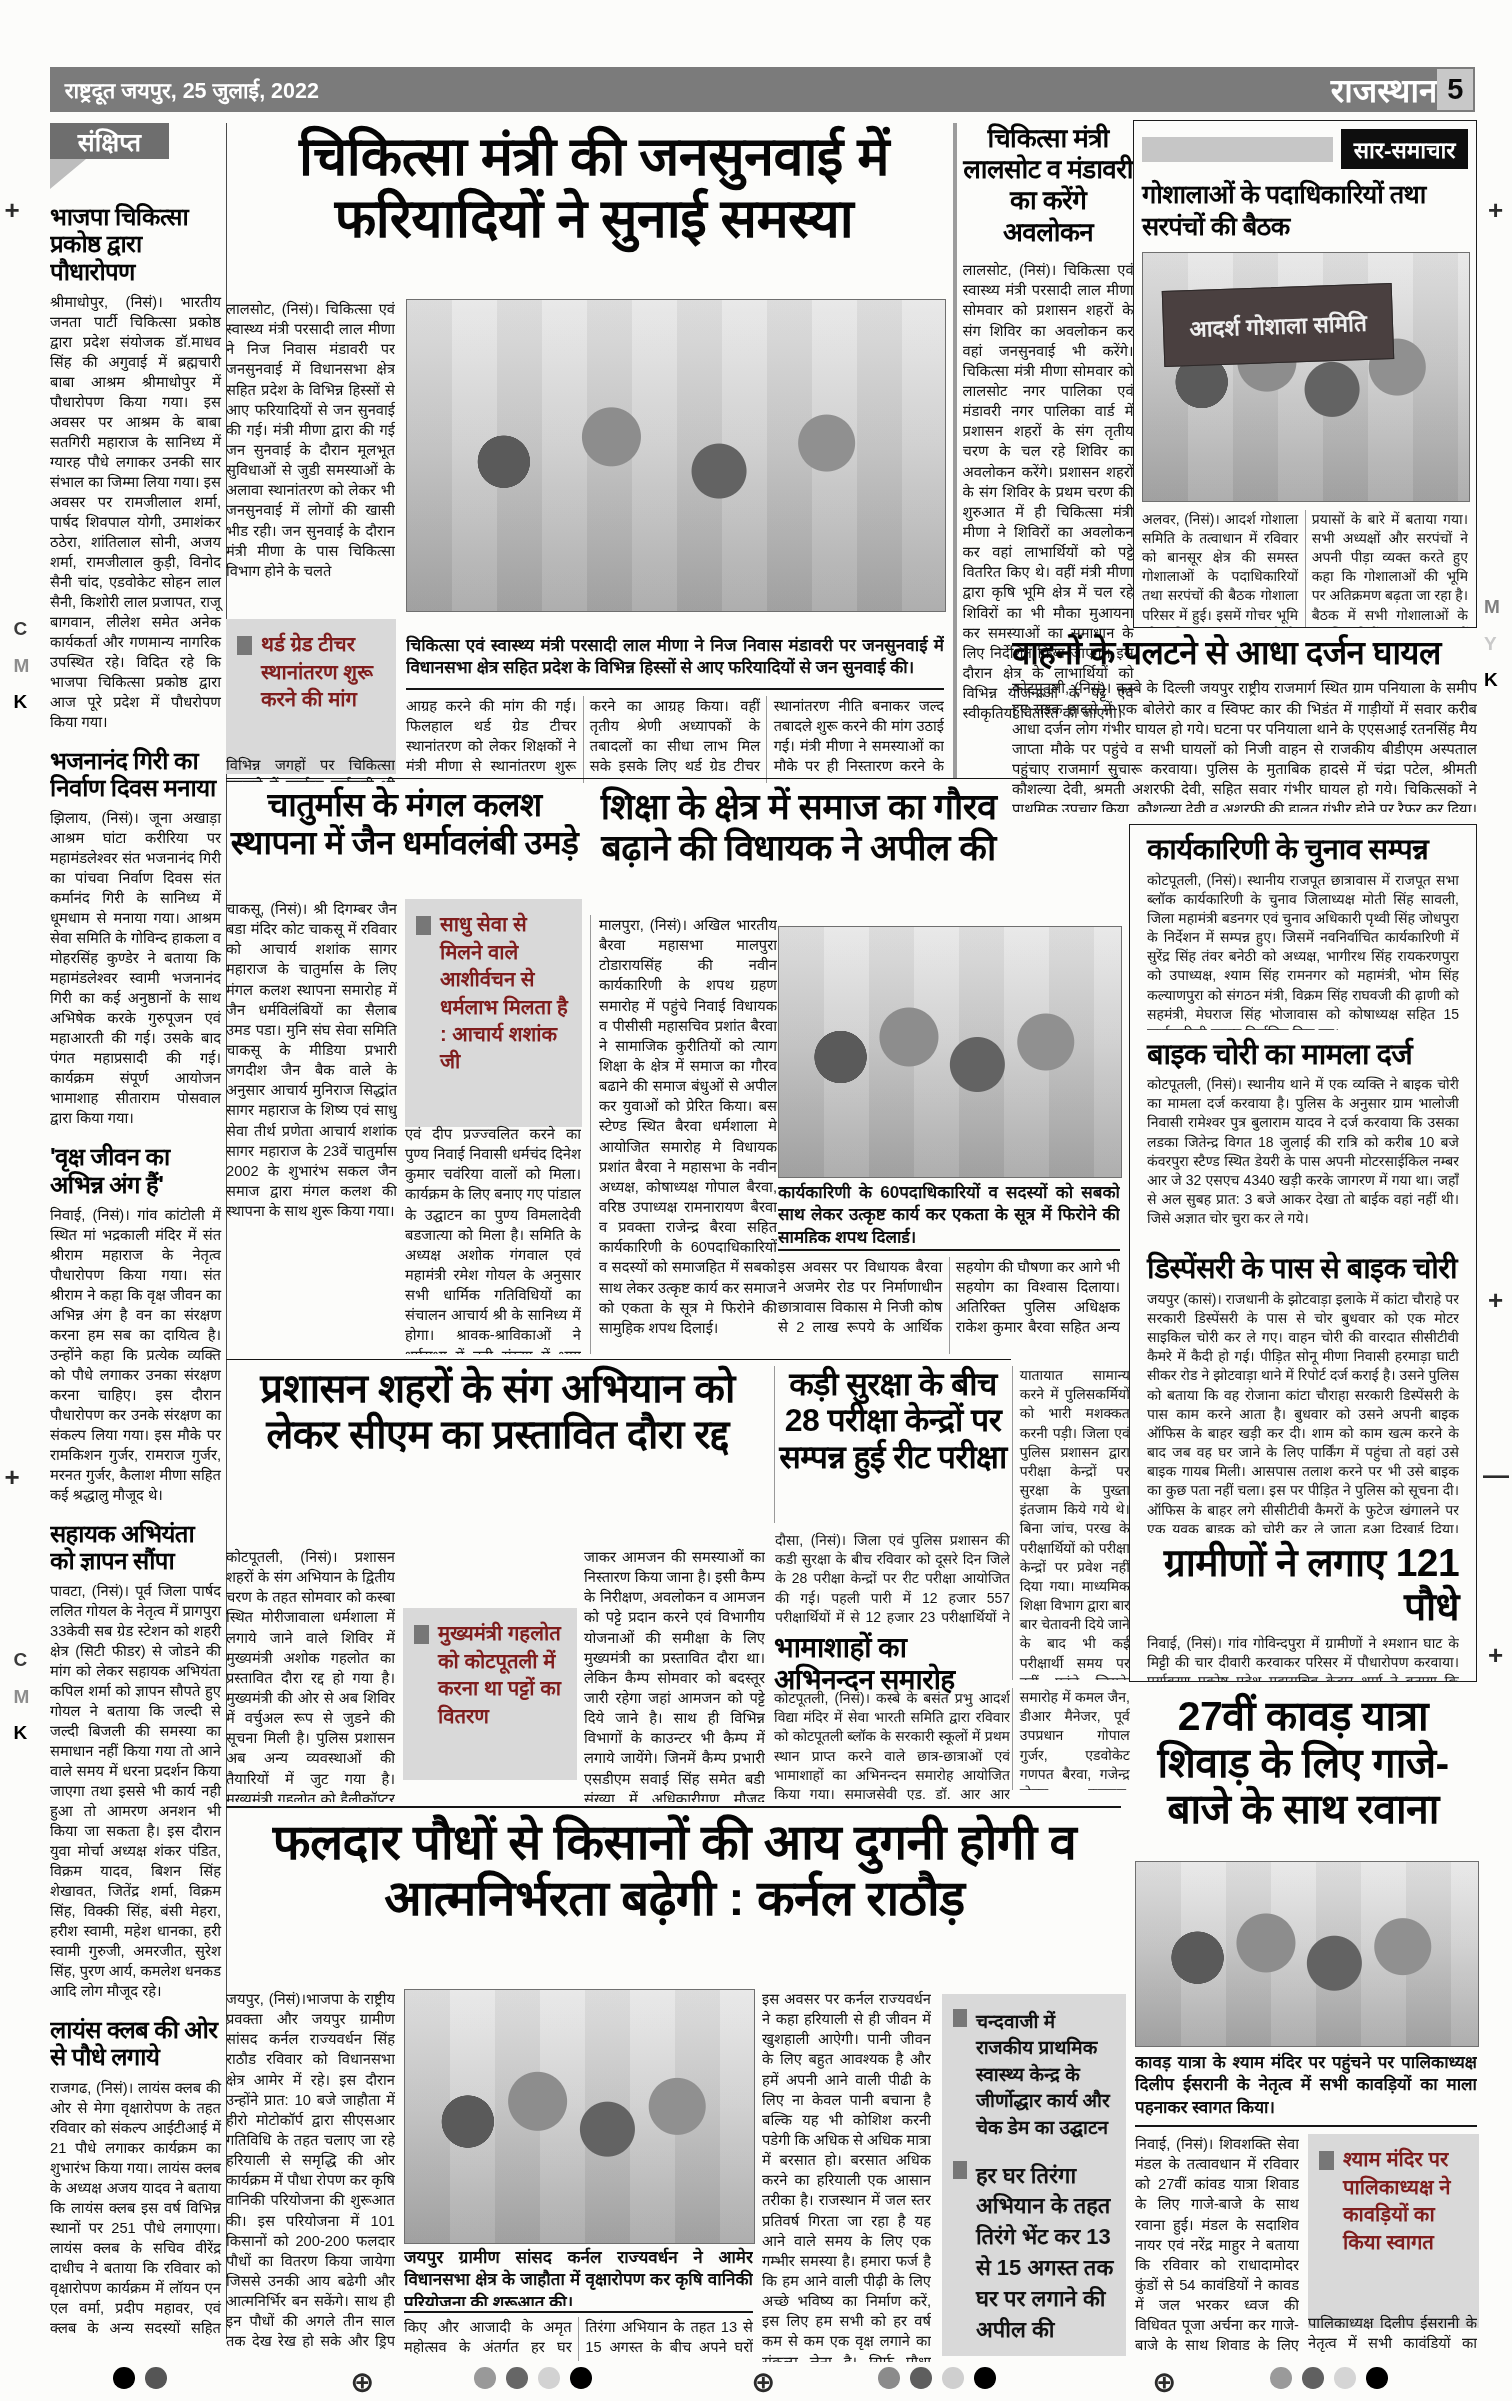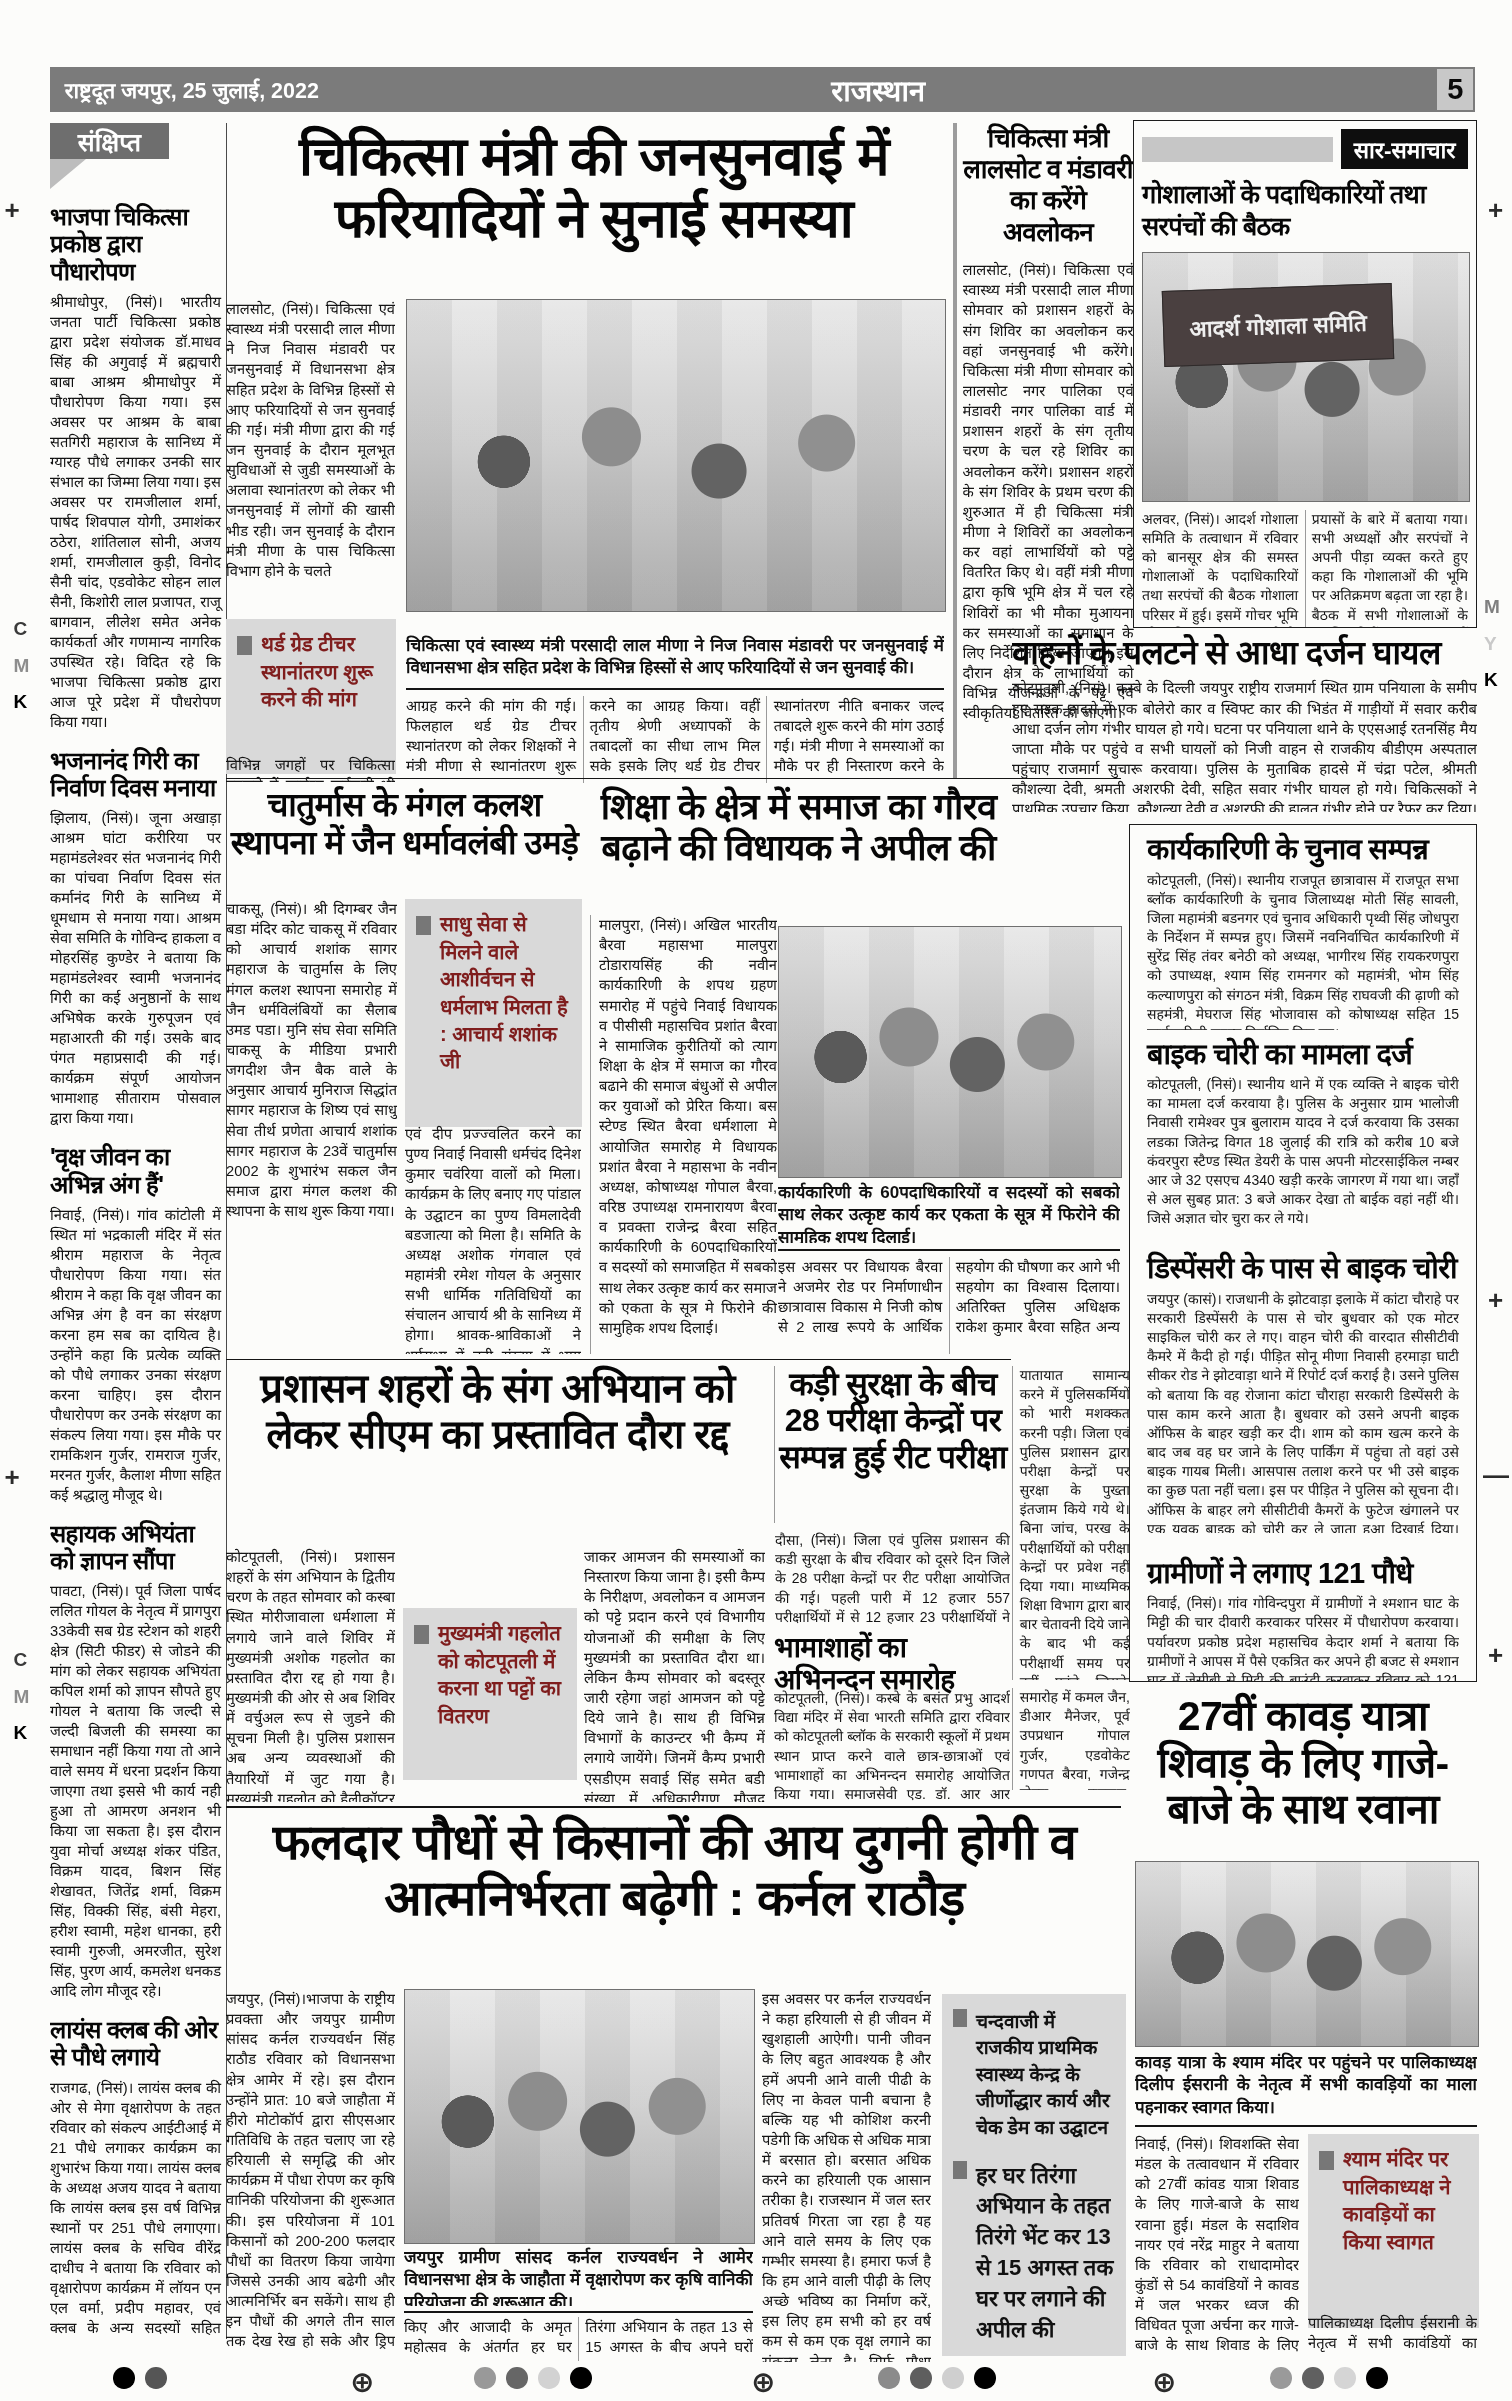--- a/index.html
+++ b/index.html
@@ -2,21 +2,21 @@
 <html style="font-size:9px"><head>
 <meta charset="utf-8">
 <style>
   html,body{margin:0;padding:0;background:#e9e9e9;}
   .page{position:relative;width:1512px;height:2401px;background:#fcfcfa;overflow:hidden;
         font-family:"Liberation Sans","DejaVu Sans",sans-serif;color:#111;}
   .abs{position:absolute;}
   
   .masthead{background:#7b7b7b;color:#fff;display:flex;align-items:center;}
   .masthead .ed{font-size:21.5px;font-weight:bold;padding-left:14.7px;flex:0 0 auto;}
-  .masthead .rg{font-size:29px;font-weight:bold;flex:1;text-align:center;}
+  .masthead .rg{font-size:33px;font-weight:bold;flex:1;text-align:right;}
   .pagenum{background:#c8c8c8;color:#0a0a0a;font-size:29px;font-weight:bold;
            display:flex;align-items:center;justify-content:center;}
   
   .h{font-weight:bold;color:#060606;line-height:1.14;letter-spacing:-0.6px;}
   .hc{text-align:center;}
   .body-txt{font-size:14.7px;line-height:1.37;text-align:justify;overflow:hidden;color:#141414;}
   .small-txt{font-size:14px;}
   .cols2{column-count:2;column-gap:13.6px;column-rule:0.6px solid #9a9a9a;}
   .cols3{column-count:3;column-gap:13.6px;column-rule:0.6px solid #9a9a9a;}
   .caption{font-weight:bold;font-size:17px;line-height:1.32;text-align:justify;overflow:hidden;}
@@ -152,21 +152,21 @@
     <div class="body-txt" style="margin-top:6.8px;height:134px;">कोटपूतली, (निसं)। कस्बे के दिल्ली जयपुर राष्ट्रीय राजमार्ग स्थित ग्राम पनियाला के समीप हुए सडक हादसे में एक बोलेरो कार व स्विफ्ट कार की भिडंत में गाड़ीयों में सवार करीब आधा दर्जन लोग गंभीर घायल हो गये। घटना पर पनियाला थाने के एएसआई रतनसिंह मैय जाप्ता मौके पर पहुंचे व सभी घायलों को निजी वाहन से राजकीय बीडीएम अस्पताल पहुंचाए राजमार्ग सुचारू करवाया। पुलिस के मुताबिक हादसे में चंद्रा पटेल, श्रीमती कौशल्या देवी, श्रमती अशरफी देवी, सहित सवार गंभीर घायल हो गये। चिकित्सकों ने प्राथमिक उपचार किया, कौशल्या देवी व अशरफी की हालत गंभीर होने पर रैफर कर दिया। जबकी अन्य घायलों को उपचार के बाद छुट्टी दे दी। पुलिस ने क्षतिग्रसत वाहनों को जप्त कर लिया है।</div>
   </div>
 
   <div class="abs" style="left:1129px;top:824px;width:348px;height:858px;border:1.7px solid #1c1c1c;box-sizing:border-box;padding:8px 17px;overflow:hidden;">
     <div class="h" style="font-size:29px;">कार्यकारिणी के चुनाव सम्पन्न</div>
     <div class="body-txt small-txt" style="height:159px;margin-top:4.5px;">कोटपूतली, (निसं)। स्थानीय राजपूत छात्रावास में राजपूत सभा ब्लॉक कार्यकारिणी के चुनाव जिलाध्यक्ष मोती सिंह सावली, जिला महामंत्री बडनगर एवं चुनाव अधिकारी पृथ्वी सिंह जोधपुरा के निर्देशन में सम्पन्न हुए। जिसमें नवनिर्वाचित कार्यकारिणी में सुरेंद्र सिंह तंवर बनेठी को अध्यक्ष, भागीरथ सिंह रायकरणपुरा को उपाध्यक्ष, श्याम सिंह रामनगर को महामंत्री, भोम सिंह कल्याणपुरा को संगठन मंत्री, विक्रम सिंह राघवजी की ढ़ाणी को सहमंत्री, मेघराज सिंह भोजावास को कोषाध्यक्ष सहित 15 कार्यकारिणी सदस्य निर्वाचित किए गए।</div>
     <div class="h" style="font-size:29px;margin-top:8px;">बाइक चोरी का मामला दर्ज</div>
     <div class="body-txt small-txt" style="height:169px;margin-top:4.5px;">कोटपूतली, (निसं)। स्थानीय थाने में एक व्यक्ति ने बाइक चोरी का मामला दर्ज करवाया है। पुलिस के अनुसार ग्राम भालोजी निवासी रामेश्वर पुत्र बुलाराम यादव ने दर्ज करवाया कि उसका लडका जितेन्द्र विगत 18 जुलाई की रात्रि को करीब 10 बजे कंवरपुरा स्टैण्ड स्थित डेयरी के पास अपनी मोटरसाईकिल नम्बर आर जे 32 एसएच 4340 खड़ी करके जागरण में गया था। जहाँ से अल सुबह प्रात: 3 बजे आकर देखा तो बाईक वहां नहीं थी। जिसे अज्ञात चोर चुरा कर ले गये।</div>
     <div class="h" style="font-size:29px;margin-top:8px;">डिस्पेंसरी के पास से बाइक चोरी</div>
     <div class="body-txt small-txt" style="height:243px;margin-top:4.5px;">जयपुर (कासं)। राजधानी के झोटवाड़ा इलाके में कांटा चौराहे पर सरकारी डिस्पेंसरी के पास से चोर बुधवार को एक मोटर साइकिल चोरी कर ले गए। वाहन चोरी की वारदात सीसीटीवी कैमरे में कैदी हो गई। पीड़ित सोनू मीणा निवासी हरमाड़ा घाटी सीकर रोड ने झोटवाड़ा थाने में रिपोर्ट दर्ज कराई है। उसने पुलिस को बताया कि वह रोजाना कांटा चौराहा सरकारी डिस्पेंसरी के पास काम करने आता है। बुधवार को उसने अपनी बाइक ऑफिस के बाहर खड़ी कर दी। शाम को काम खत्म करने के बाद जब वह घर जाने के लिए पार्किंग में पहुंचा तो वहां उसे बाइक गायब मिली। आसपास तलाश करने पर भी उसे बाइक का कुछ पता नहीं चला। इस पर पीड़ित ने पुलिस को सूचना दी। ऑफिस के बाहर लगे सीसीटीवी कैमरों के फुटेज खंगालने पर एक युवक बाइक को चोरी कर ले जाता हुआ दिखाई दिया। हालाकि चार दिन गुजर जाने के बाद भी बाइक का कोई पता नहीं चला है।</div>
-    <div class="h" style="font-size:29px;margin-top:24px;">ग्रामीणों ने लगाए 121 पौधे</div>
+    <div class="h" style="font-size:39px;margin-top:8px;text-align:right;">ग्रामीणों ने लगाए 121 पौधे</div>
     <div class="body-txt small-txt" style="height:119px;margin-top:4.5px;">निवाई, (निसं)। गांव गोविन्दपुरा में ग्रामीणों ने श्मशान घाट के मिट्टी की चार दीवारी करवाकर परिसर में पौधारोपण करवाया। पर्यावरण प्रकोष्ठ प्रदेश महासचिव केदार शर्मा ने बताया कि ग्रामीणों ने आपस में पैसे एकत्रित कर अपने ही बजट से श्मशान घाट में जेसीबी से मिट्टी की बाउंड्री करवाकर रविवार को 121 पौधे लगाकर उनका संरक्षण करने का संकल्प लिया।</div>
   </div>
 
   <div class="abs rule" style="left:226px;top:778px;width:895px;height:1.1px;"></div>
   <div class="abs h hc" style="left:226px;top:786px;width:357px;height:106px;font-size:33px;">चातुर्मास के मंगल कलश स्थापना में जैन धर्मावलंबी उमड़े</div>
   <div class="abs body-txt" style="left:226px;top:899px;width:171px;height:455px;">चाकसू, (निसं)। श्री दिगम्बर जैन बडा मंदिर कोट चाकसू में रविवार को आचार्य शशांक सागर महाराज के चातुर्मास के लिए मंगल कलश स्थापना समारोह में जैन धर्मविलंबियों का सैलाब उमड पडा। मुनि संघ सेवा समिति चाकसू के मीडिया प्रभारी जगदीश जैन बैक वाले के अनुसार आचार्य मुनिराज सिद्धांत सागर महाराज के शिष्य एवं साधु सेवा तीर्थ प्रणेता आचार्य शशांक सागर महाराज के 23वें चातुर्मास 2002 के शुभारंभ सकल जैन समाज द्वारा मंगल कलश की स्थापना के साथ शुरू किया गया।</div>
   <div class="abs graybox" style="left:405px;top:899px;width:154px;height:203px;">
     <div class="sq"></div>
     <div class="bt">साधु सेवा से मिलने वाले आशीर्वचन से धर्मलाभ मिलता है : आचार्य शशांक जी</div>
   </div>

